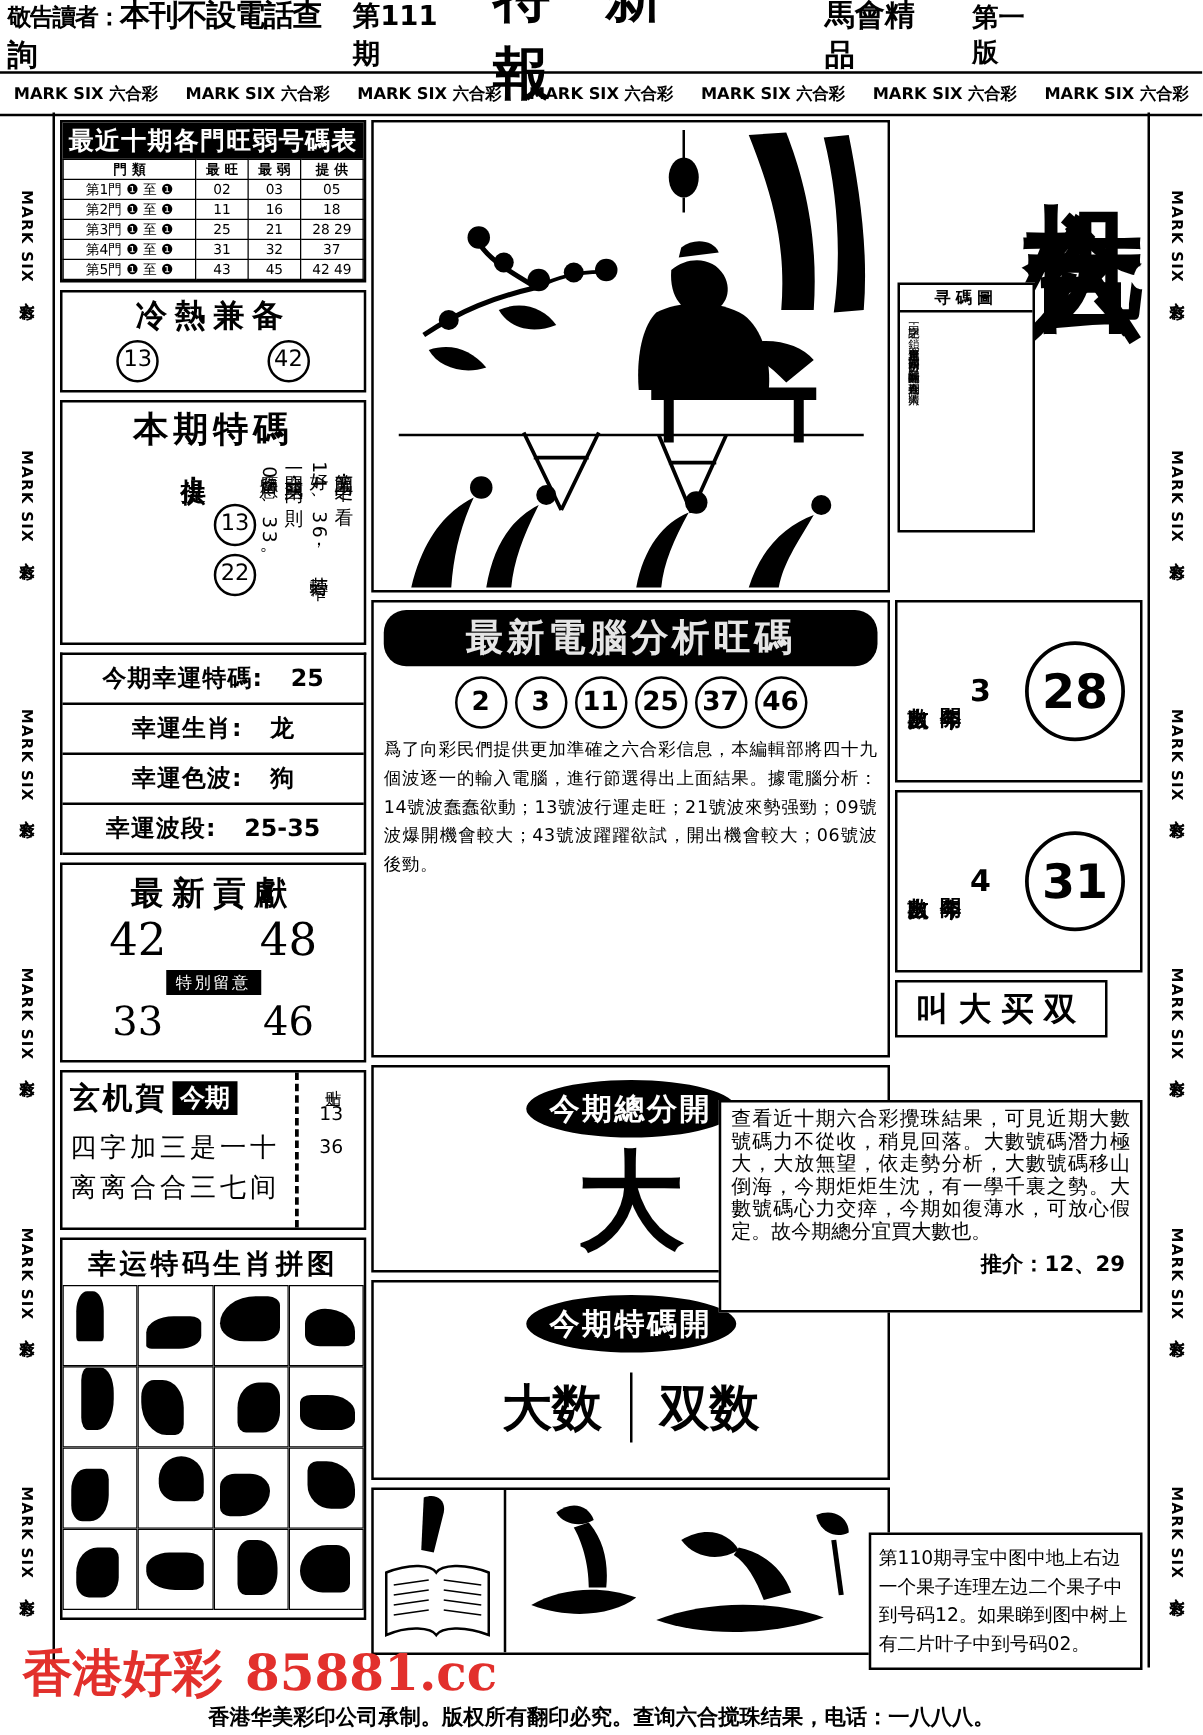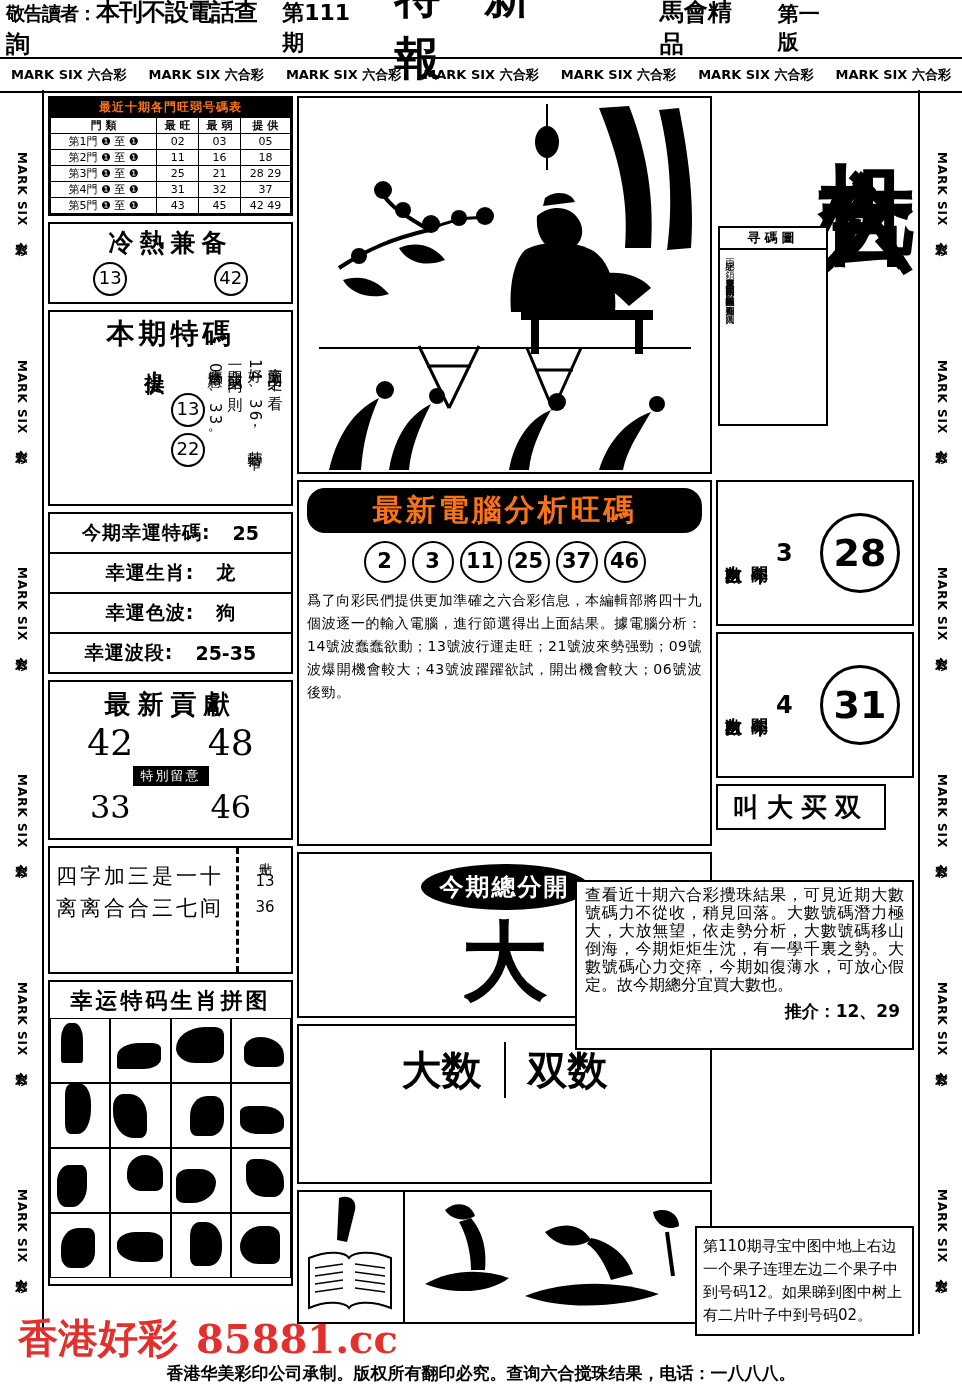--- a/index.html
+++ b/index.html
@@ -27,35 +27,35 @@
 
   
   .col{position:absolute;}
   .box{border:2px solid #000;box-sizing:border-box;background:#fff;}
   .center{text-align:center;}
 
   
   #c1{left:48px;top:96px;width:245px;}
   .tbl{width:100%;border-collapse:collapse;font-size:11px;}
   .tbl td,.tbl th{border:1px solid #000;text-align:center;padding:0px 1px;height:15px;}
-  .tbl-title{background:#000;color:#f97316;font-weight:bold;font-size:12px;text-align:center;padding:1px 0;letter-spacing:1px;}
+  .tbl-title{background:#000;color:#ffffff;font-weight:bold;font-size:20px;text-align:center;padding:1px 0;letter-spacing:1px;}
   .lr-title{font-size:25px;font-weight:bold;letter-spacing:6px;text-align:center;font-family:"DejaVu Serif","Liberation Serif",serif;padding:2px 0 0;}
   .circnum{display:inline-block;border:2px solid #000;border-radius:50%;width:30px;height:30px;line-height:28px;text-align:center;font-size:18px;}
   .bq-title{font-size:28px;font-weight:bold;text-align:center;letter-spacing:4px;font-family:"DejaVu Serif","Liberation Serif",serif;}
   .vtext{writing-mode:vertical-rl;font-size:15px;line-height:20px;letter-spacing:2px;}
   .kvrow{display:flex;align-items:center;justify-content:center;height:38px;font-size:19px;font-weight:bold;border-bottom:2px solid #000;}
   .kvrow .k{letter-spacing:1px;}
   .kvrow .v{margin-left:22px;}
   .gx-title{font-size:26px;font-weight:bold;text-align:center;letter-spacing:7px;font-family:"DejaVu Serif","Liberation Serif",serif;}
   .tb-tag{display:inline-block;background:#000;color:#fff;font-size:13px;padding:1px 8px;letter-spacing:2px;}
 
   
   #c2{left:297px;top:96px;width:415px;}
   .pic{border:2px solid #000;box-sizing:border-box;position:relative;overflow:hidden;background:#fff;}
-  .banner{background:#000;color:#f97316;font-size:30px;font-weight:bold;text-align:center;letter-spacing:3px;border-radius:18px;padding:2px 6px;font-family:"DejaVu Serif","Liberation Serif",serif;}
+  .banner{background:#000;color:#e5e5e5;font-size:30px;font-weight:bold;text-align:center;letter-spacing:3px;border-radius:18px;padding:2px 6px;font-family:"DejaVu Serif","Liberation Serif",serif;}
   .ball{display:inline-block;width:38px;height:38px;line-height:36px;border:2px solid #000;border-radius:50%;text-align:center;font-size:21px;font-weight:bold;margin:0 1px;}
   .para{font-size:14px;line-height:23px;text-align:justify;padding:2px 8px;letter-spacing:0.5px;}
 
   
   #c3{left:716px;top:96px;width:198px;}
   .ycell{font-size:17px;font-weight:bold;line-height:20px;writing-mode:vertical-rl;}
   .bigcirc{width:74px;height:74px;border:3px solid #000;border-radius:50%;display:flex;align-items:center;justify-content:center;font-size:38px;font-weight:bold;}
 
   .ovaltitle{display:inline-block;border:3px solid #000;border-radius:50%/50%;padding:4px 16px;background:#000;color:#fff;font-size:24px;font-weight:bold;letter-spacing:2px;font-family:"DejaVu Serif","Liberation Serif",serif;}
   .hugechar{font-size:86px;font-weight:bold;font-family:"DejaVu Serif","Liberation Serif",serif;line-height:1;}
@@ -212,20 +212,24 @@
         <span class="tb-tag">特別留意</span>
       </div>
       <div style="display:flex;justify-content:space-around;font-family:'DejaVu Serif',serif;font-size:32px;margin-top:2px;">
         <span>33</span>
         <span>46</span>
       </div>
     </div>
 
     <div class="box" style="margin-top:6px;height:128px;display:flex;">
       <div style="flex:1;padding:4px 4px 0 6px;">
+        <div style="display:flex;align-items:center;gap:4px;">
+          <span class="gx-title" style="font-size:24px;letter-spacing:2px;">玄机賀</span>
+          <span style="background:#000;color:#fff;font-size:20px;font-weight:bold;padding:0 6px;">今期</span>
+        </div>
         <div style="font-size:21px;letter-spacing:3px;margin-top:10px;">四字加三是一十</div>
         <div style="font-size:21px;letter-spacing:3px;margin-top:4px;">离离合合三七间</div>
       </div>
       <div style="width:52px;border-left:3px dashed #000;text-align:center;padding-top:4px;">
         <div style="font-size:13px;writing-mode:vertical-rl;margin:0 auto;">贴士</div>
         <div style="font-size:15px;margin-top:20px;">13</div>
         <div style="font-size:15px;margin-top:8px;">36</div>
       </div>
     </div>
 
@@ -352,20 +356,23 @@
     </div>
 
     <div class="box" style="margin-top:6px;height:166px;">
       <div style="text-align:center;padding-top:10px;">
         <span class="ovaltitle">今期總分開</span>
       </div>
       <div class="hugechar center" style="margin-top:8px;">大</div>
     </div>
 
     <div class="box" style="margin-top:6px;height:160px;">
+      <div style="text-align:center;padding-top:10px;">
+        <span class="ovaltitle">今期特碼開</span>
+      </div>
       <div style="display:flex;align-items:center;justify-content:center;margin-top:16px;">
         <span class="midchar" style="padding-right:22px;">大数</span>
         <span style="width:2px;height:56px;background:#000;"></span>
         <span class="midchar" style="padding-left:22px;">双数</span>
       </div>
     </div>
 
     <div class="pic" style="margin-top:6px;height:134px;display:flex;">
       <div style="width:104px;border-right:2px solid #000;">
         <svg width="100" height="128" viewBox="0 0 100 128">

